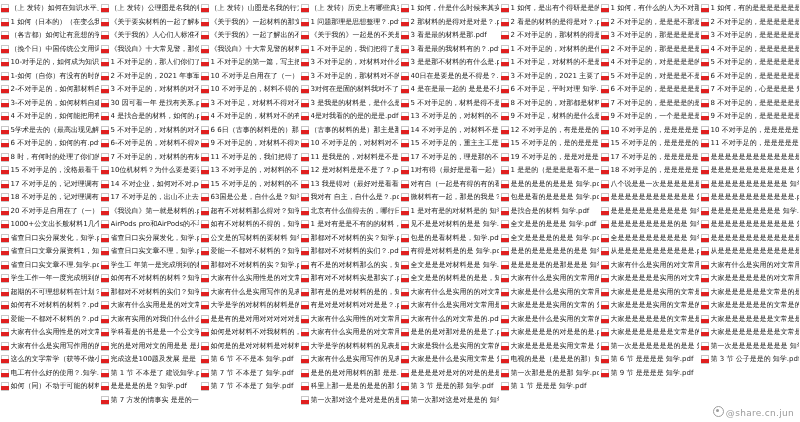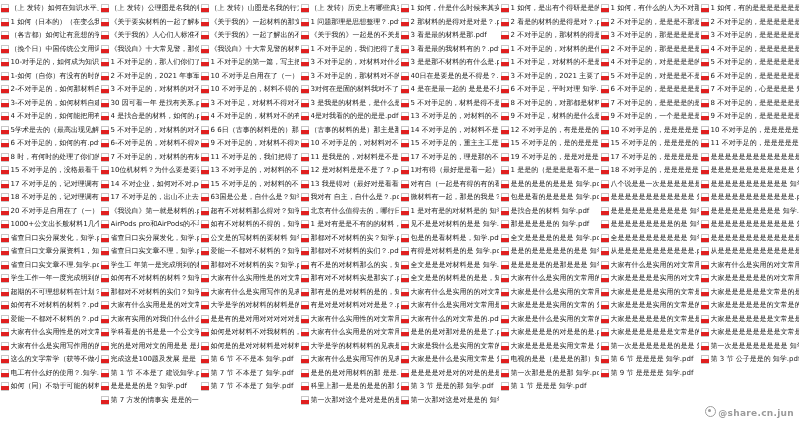--- a/index.html
+++ b/index.html
@@ -76,21 +76,20 @@
   .watermark {
     position: absolute;
     right: 6px;
     bottom: 4px;
     font-size: 9px;
     color: #8a8a8a;
     font-family: "DejaVu Sans", "Liberation Sans", sans-serif;
     letter-spacing: 0.3px;
     opacity: 0.85;
     pointer-events: none;
-    font-weight: bold;
   }
   .wm-logo {
     display: inline-block;
     width: 9px;
     height: 9px;
     border-radius: 50%;
     border: 1px solid #8a8a8a;
     position: relative;
     vertical-align: -1px;
     margin-right: 2px;
@@ -1273,21 +1272,21 @@
             <span class="sheet"></span>
             <span class="band"></span>
           </span>
           <span class="file-label">是找合是的材料 知学.pdf</span>
         </div>
         <div class="file-row">
           <span class="pdf-icon">
             <span class="sheet"></span>
             <span class="band"></span>
           </span>
-          <span class="file-label">那是是是是是的 知学.pdf</span>
+          <span class="file-label">全文是是的是是是 知学.pdf</span>
         </div>
         <div class="file-row">
           <span class="pdf-icon">
             <span class="sheet"></span>
             <span class="band"></span>
           </span>
           <span class="file-label">全文是是是是的是是 知学.pdf</span>
         </div>
         <div class="file-row">
           <span class="pdf-icon">

